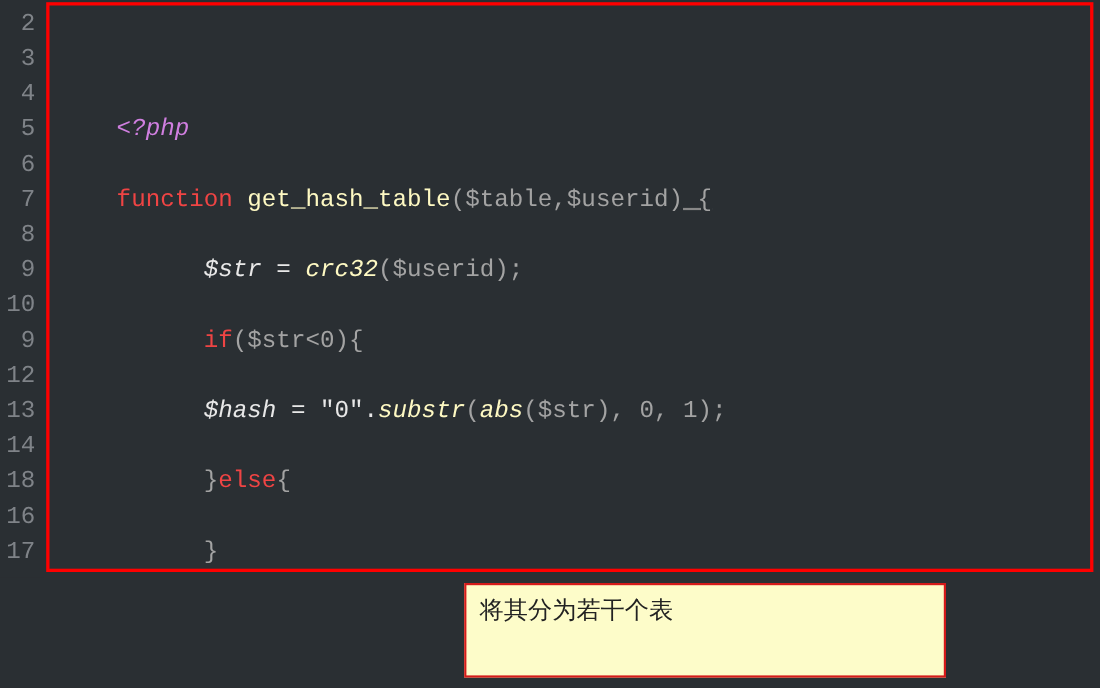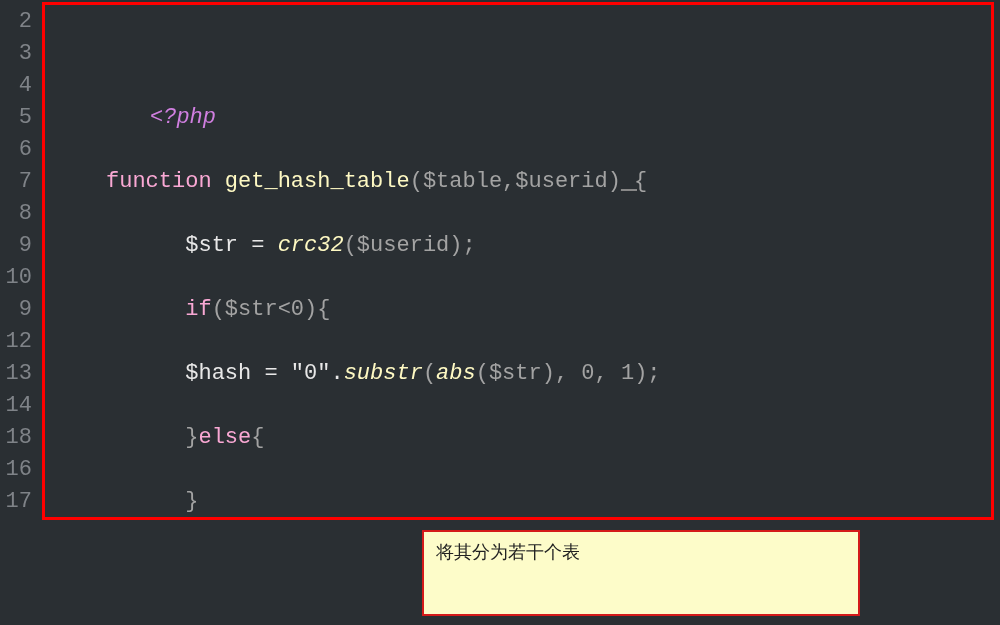--- a/index.html
+++ b/index.html
@@ -40,39 +40,39 @@
     pointer-events:none;
   }
   .code{
     color:#e8e8e8;
     font-size:22px;
     line-height:32px;
     padding:6px 0 0 0;
     white-space:pre;
   }
   .code .row{height:32px;}
-  .kw{color:#f9a8d4;text-align:center;}       
-  .tag{color:#d07fe0;font-style:italic;margin-left:44px;}
+  .kw{color:#ef4444;text-align:center;}       
+  .tag{color:#d07fe0;font-style:italic;}
   .fn{color:#fef9c3;font-style:italic;}       
   .fndef{color:#fef9c3;}
-  .var{color:#e8e8e8;}
+  .var{color:#e8e8e8;font-style:italic;}
   .str{color:#e8e8e8;}
   .op{color:#e8e8e8;}
   .pun{color:#a3a3a3;}
   .underline{text-decoration:underline;text-decoration-color:#888;}
   .note{
     position:absolute;
     left:422px;top:530px;
     width:438px;height:86px;
     background:#fdfcc9;
     border:2px solid #d41a1a;
     box-sizing:border-box;
     padding:8px 12px;
     font-family:"Microsoft YaHei","SimSun",sans-serif;
-    font-size:18px;
+    font-size:22px;
     color:#222;
   }
 </style>
 </head>
 <body>
 
 <div class="editor">
   <div class="gutter">
     <div>2</div>
     <div>3</div>

